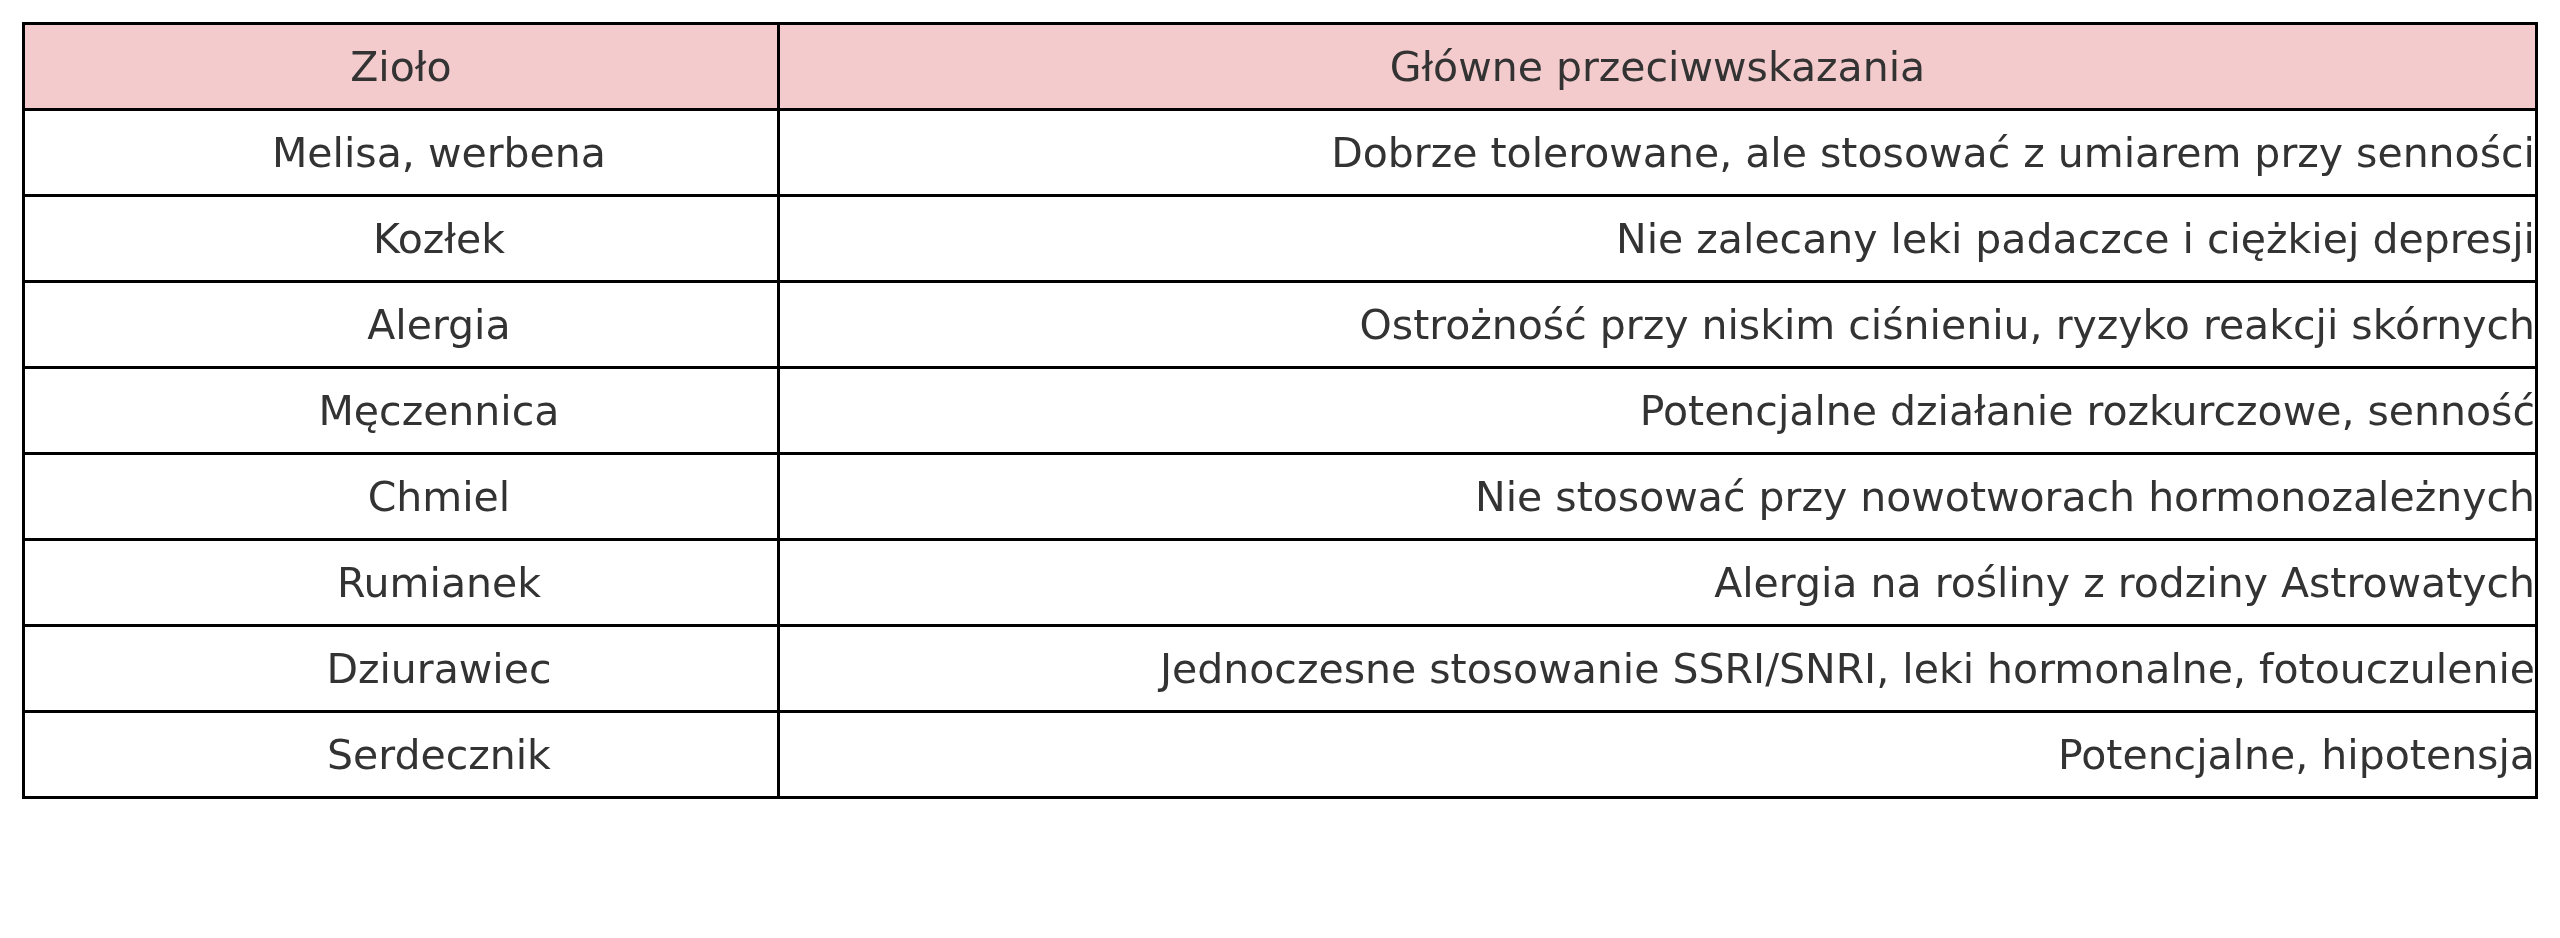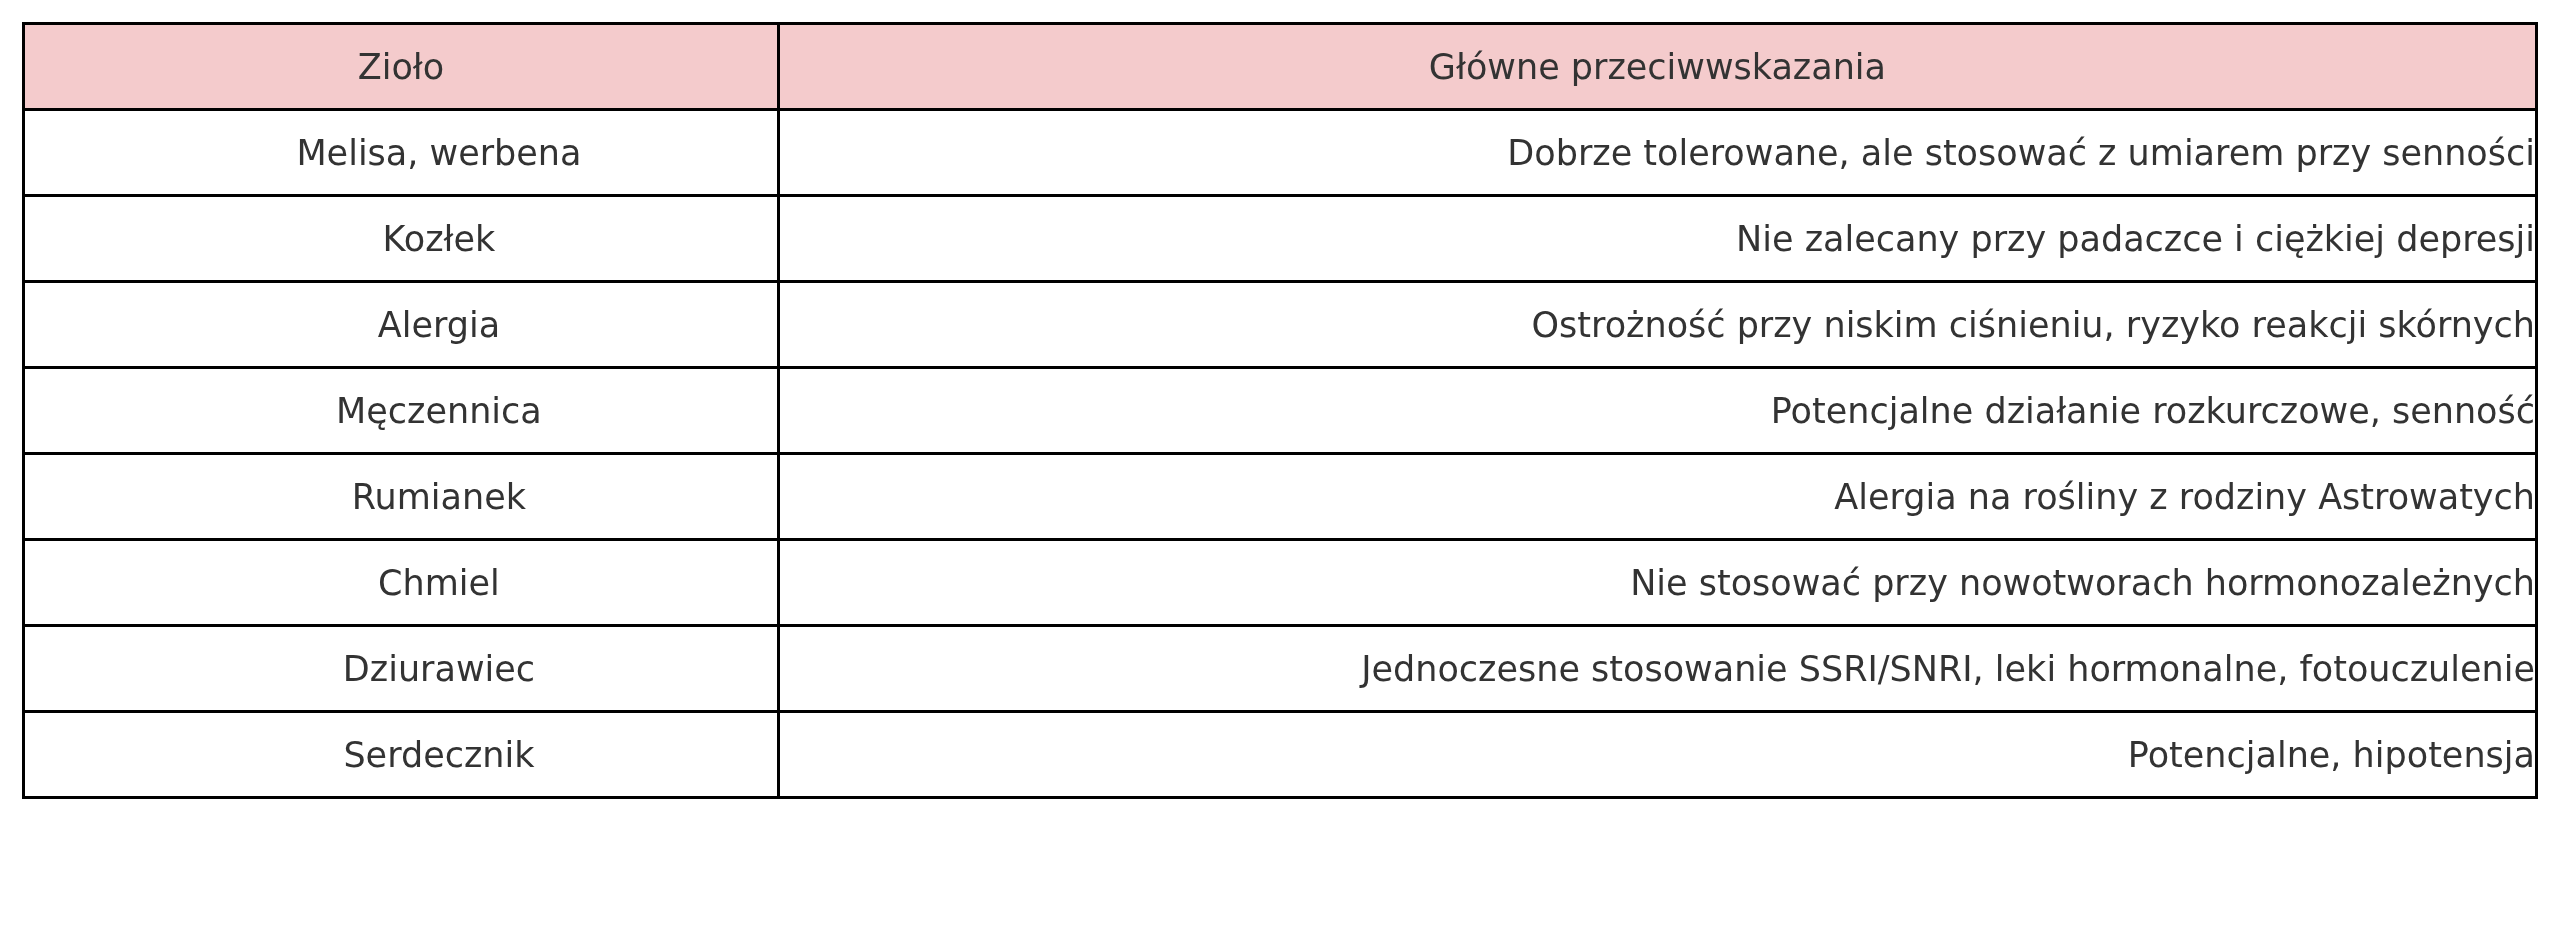--- a/index.html
+++ b/index.html
@@ -20,21 +20,21 @@
     left: 22px;
     top: 22px;
     width: 2516px;
     border-collapse: collapse;
     table-layout: fixed;
   }
   .table td, .table th {
     border: 3px solid #000000;
     height: 83px;
     padding: 0;
-    font-size: 35px;
+    font-size: 41px;
     font-weight: normal;
     white-space: nowrap;
     vertical-align: middle;
     color: #333333;
   }
   .table th {
     background: #f4cbcc;
     text-align: center;
   }
   .col-herb { width: 754px; }
@@ -62,37 +62,37 @@
       <th>Główne przeciwwskazania</th>
     </tr>
   </thead>
   <tbody>
     <tr>
       <td class="herb">Melisa, werbena</td>
       <td class="contra">Dobrze tolerowane, ale stosować z umiarem przy senności</td>
     </tr>
     <tr>
       <td class="herb">Kozłek</td>
-      <td class="contra">Nie zalecany przy padaczce i ciężkiej depresji</td>
+      <td class="contra">Nie zalecany leki padaczce i ciężkiej depresji</td>
     </tr>
     <tr>
       <td class="herb">Alergia</td>
       <td class="contra">Ostrożność przy niskim ciśnieniu, ryzyko reakcji skórnych</td>
     </tr>
     <tr>
       <td class="herb">Męczennica</td>
       <td class="contra">Potencjalne działanie rozkurczowe, senność</td>
     </tr>
     <tr>
+      <td class="herb">Chmiel</td>
+      <td class="contra">Nie stosować przy nowotworach hormonozależnych</td>
+    </tr>
+    <tr>
       <td class="herb">Rumianek</td>
       <td class="contra">Alergia na rośliny z rodziny Astrowatych</td>
-    </tr>
-    <tr>
-      <td class="herb">Chmiel</td>
-      <td class="contra">Nie stosować przy nowotworach hormonozależnych</td>
     </tr>
     <tr>
       <td class="herb">Dziurawiec</td>
       <td class="contra">Jednoczesne stosowanie SSRI/SNRI, leki hormonalne, fotouczulenie</td>
     </tr>
     <tr>
       <td class="herb">Serdecznik</td>
       <td class="contra">Potencjalne, hipotensja</td>
     </tr>
   </tbody>

